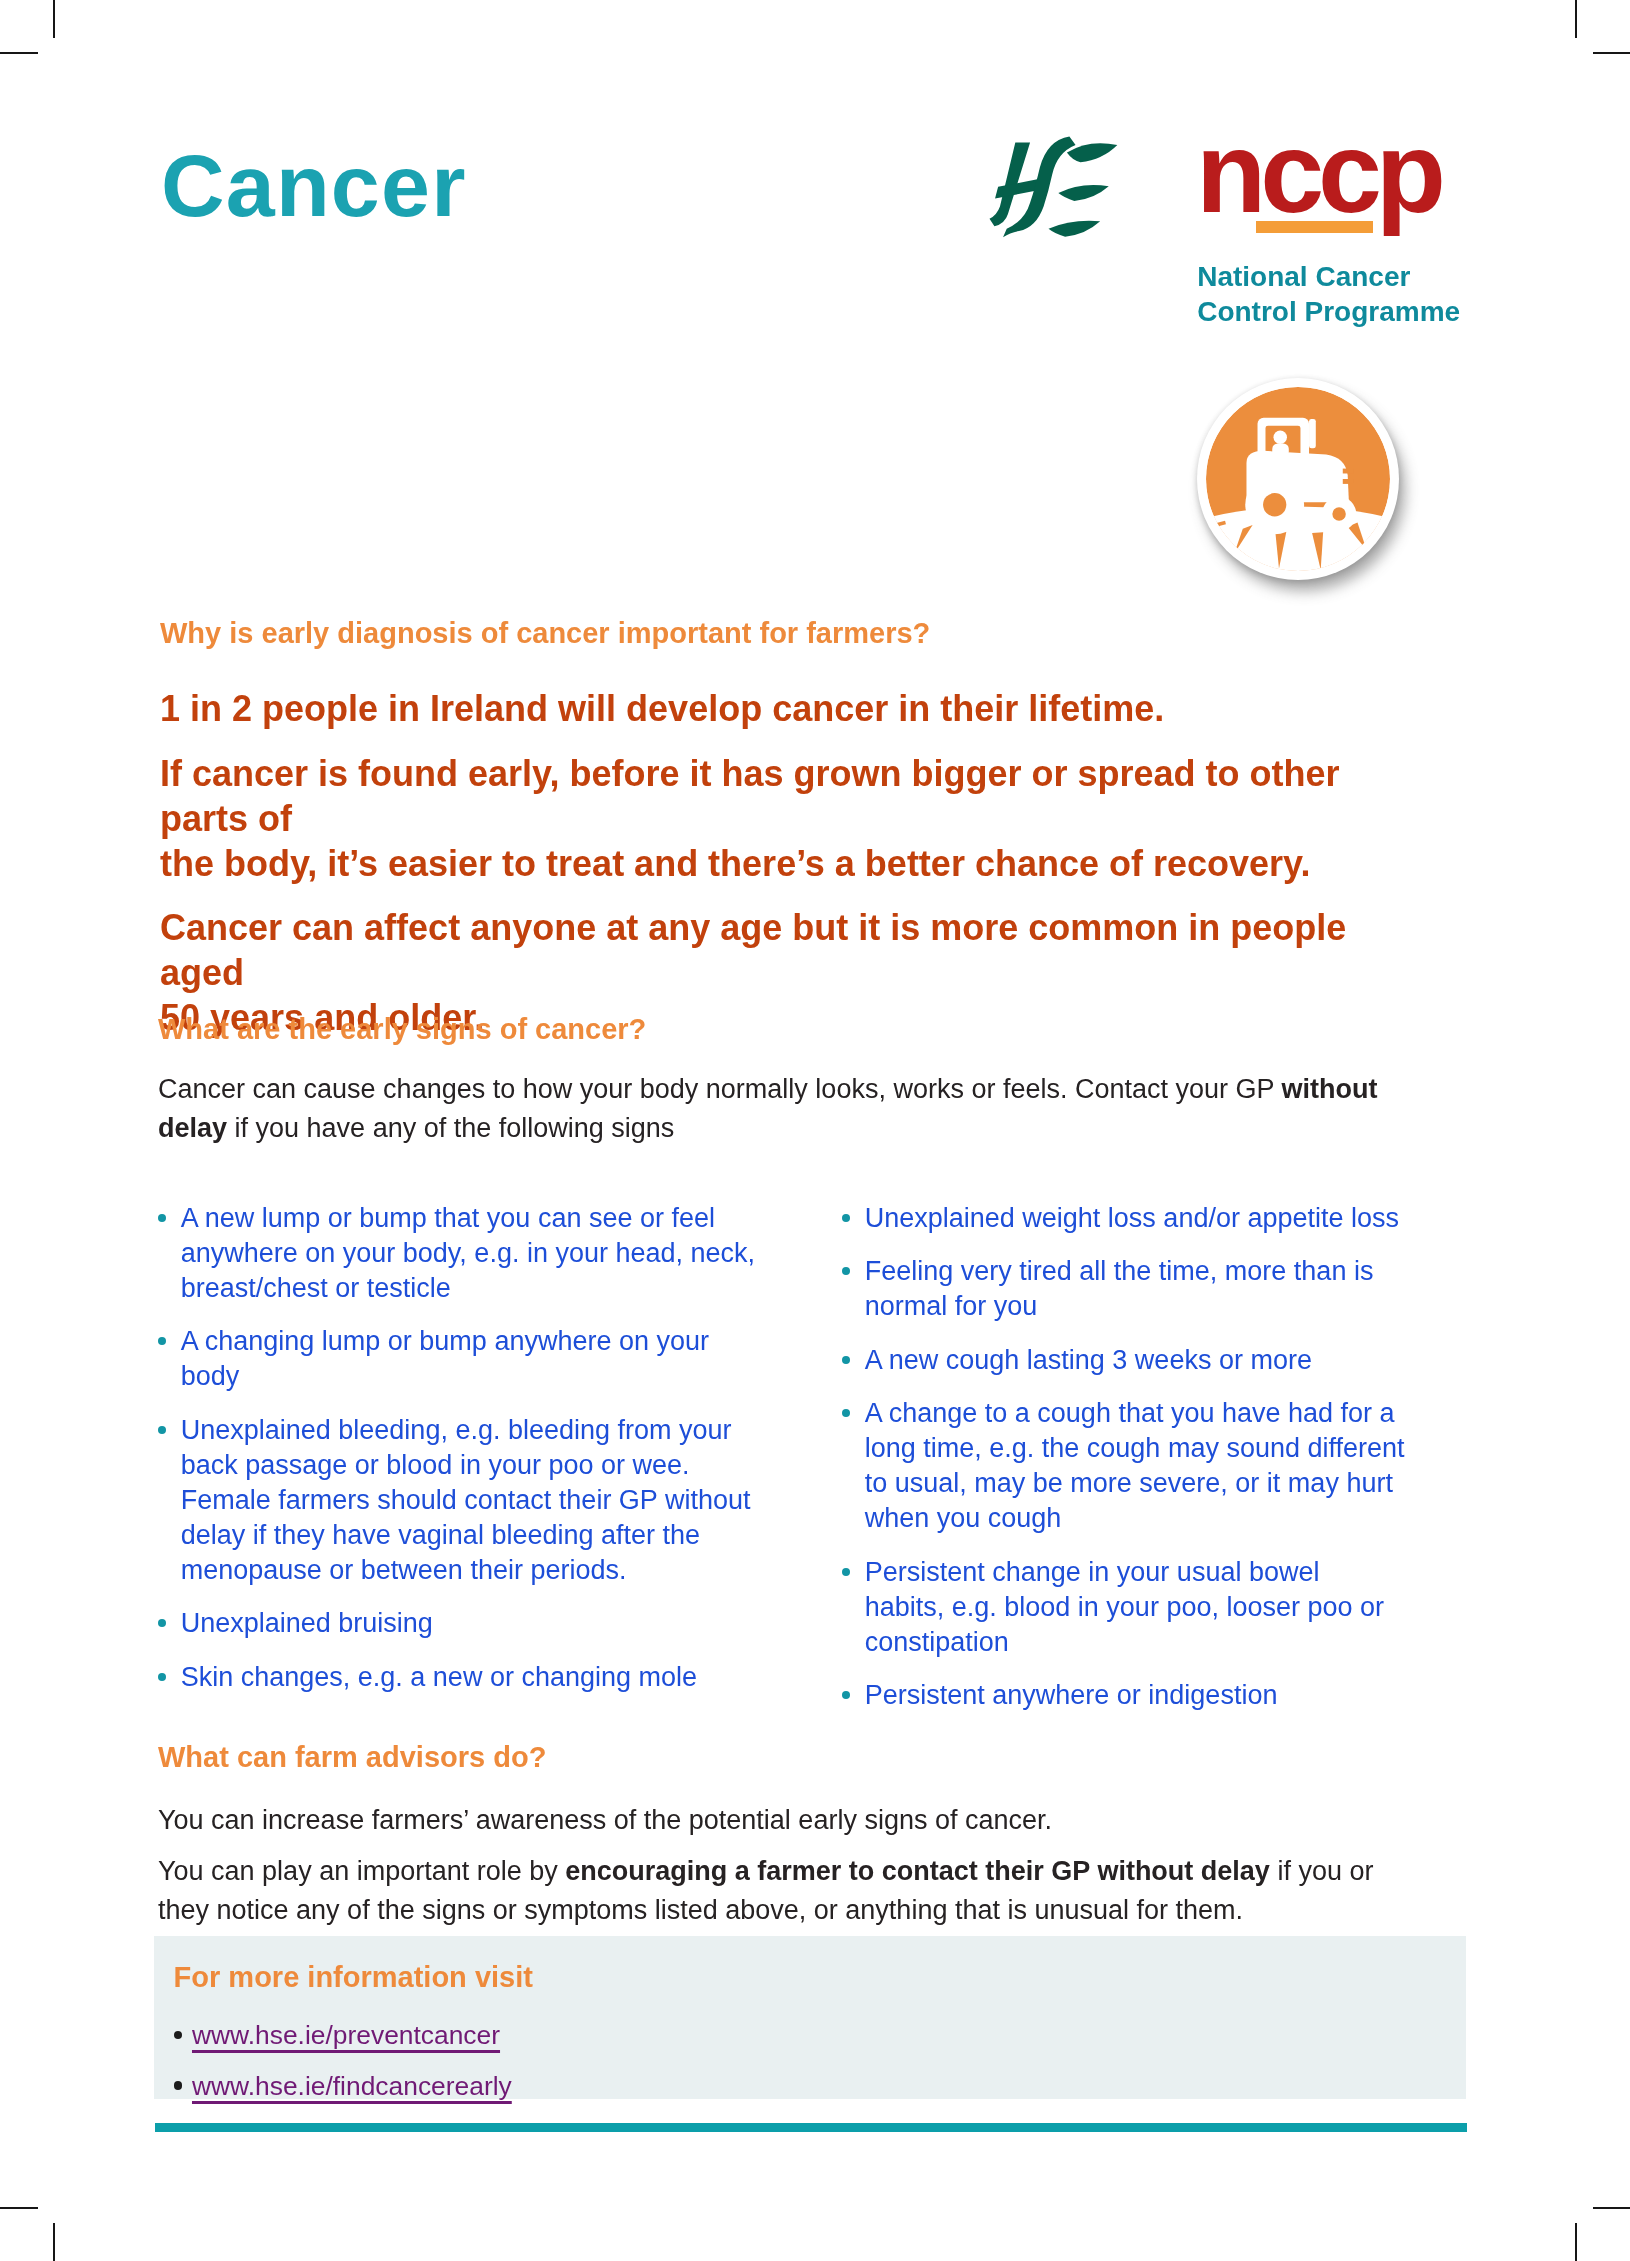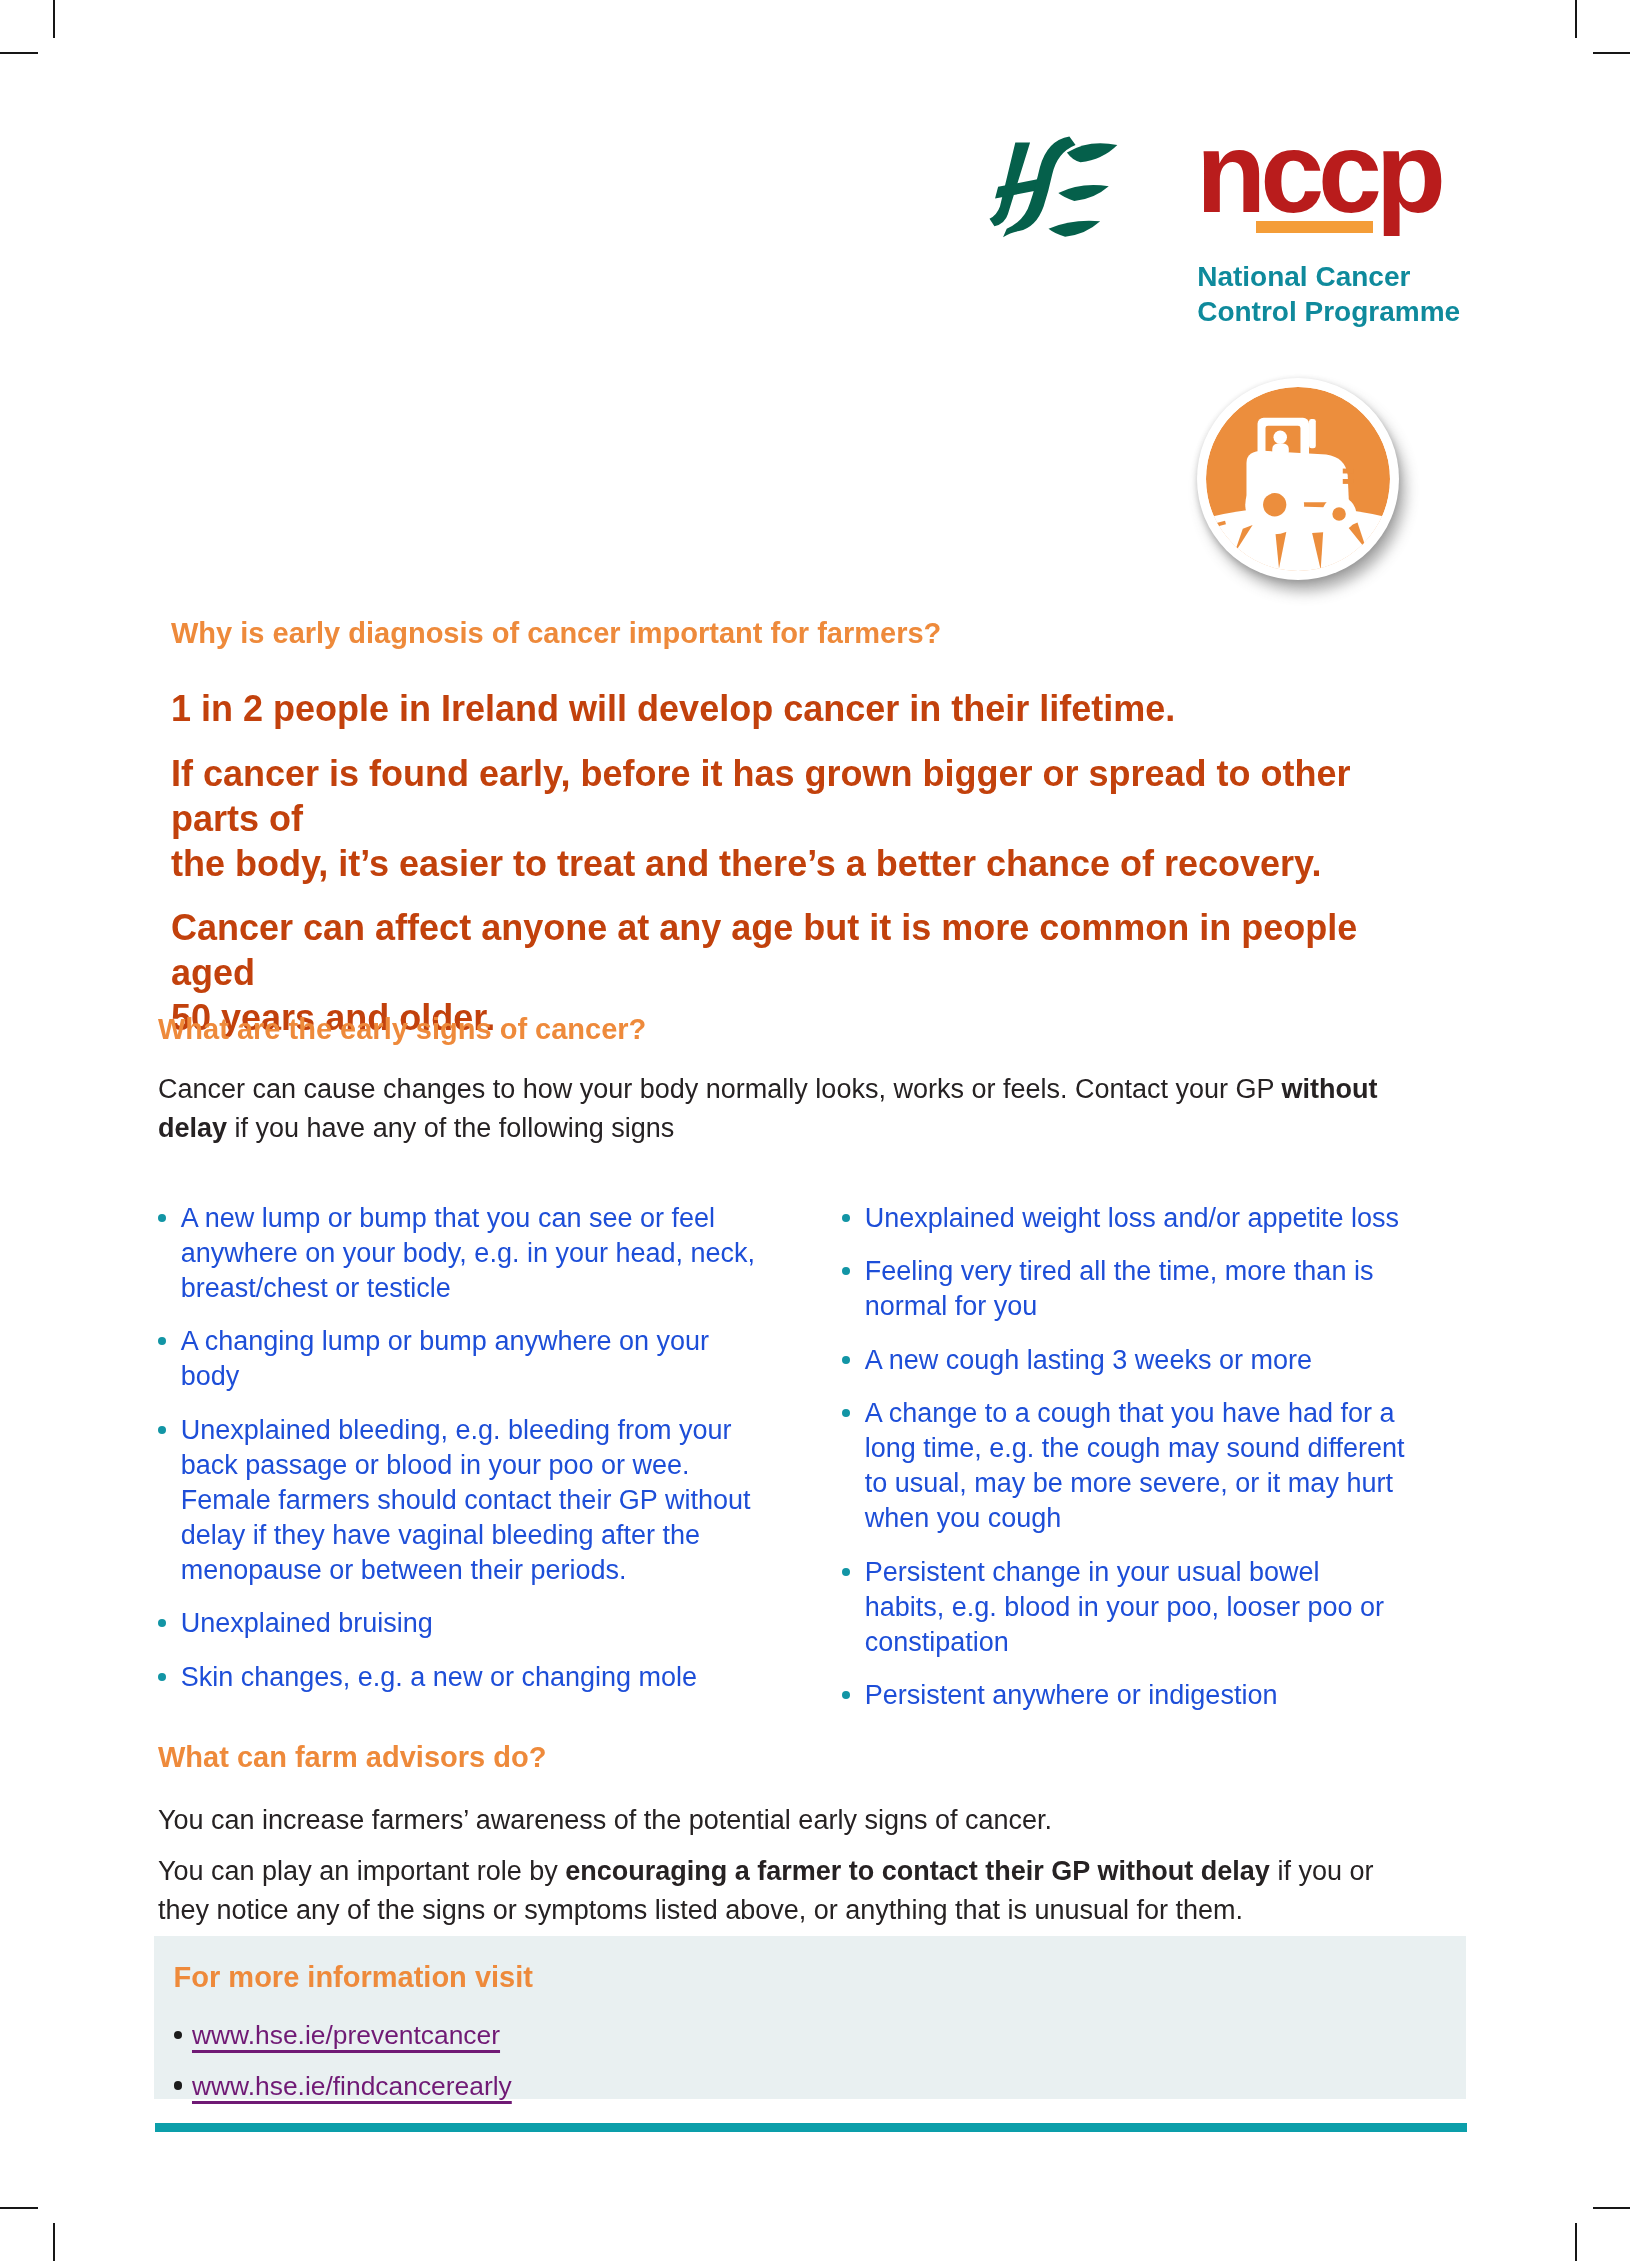--- a/index.html
+++ b/index.html
@@ -34,21 +34,21 @@
     position:absolute;left:1197px;top:378px;width:184px;height:184px;
     background:#ffffff;border-radius:50%;padding:9.2px;
     box-shadow:6.1px 11px 13.5px rgba(70,70,70,.45), 0 1.8px 6.1px rgba(0,0,0,.18);
   }
   .badge svg{display:block;}
 
   
   .h-orange{margin:0;font-size:29px;font-weight:bold;color:#EE8A3B;line-height:37px;}
 
   
-  .sec-why{position:absolute;left:171px;top:615px;width:1320px;}
+  .sec-why{position:absolute;left:160px;top:615px;width:1320px;}
   .sec-why .h-orange{margin-bottom:34px;}
   .p-teal{margin:0 0 19.6px 0;font-size:36px;font-weight:bold;line-height:45px;color:#c2410c;width:1265px;}
 
   
   .sec-signs{position:absolute;left:158px;top:1011px;width:1326px;}
   .sec-signs .h-orange{margin-bottom:22px;}
   .p-black{margin:0;font-size:27px;line-height:39px;color:#262223;}
   .bullets{position:absolute;margin:0;padding:0;list-style:none;}
   .bullets-left{left:158px;top:1201px;width:645px;}
   .bullets-right{left:842px;top:1201px;width:657px;}
@@ -79,20 +79,21 @@
 
   <div class="cm" style="left:53px;top:0;width:1.8px;height:38px;"></div>
   <div class="cm" style="left:0;top:52px;width:38px;height:1.8px;"></div>
   <div class="cm" style="left:1575px;top:0;width:1.8px;height:38px;"></div>
   <div class="cm" style="left:1593px;top:52px;width:38px;height:1.8px;"></div>
   <div class="cm" style="left:1575px;top:2223px;width:1.8px;height:38px;"></div>
   <div class="cm" style="left:1593px;top:2207px;width:38px;height:1.8px;"></div>
   <div class="cm" style="left:53px;top:2223px;width:1.8px;height:38px;"></div>
   <div class="cm" style="left:0;top:2207px;width:38px;height:1.8px;"></div>
 
+  <h1 class="title-teal">Cancer</h1>
 
   <div class="hse-logo">
     <svg width="139" height="118" viewBox="0 0 226 192">
       <g fill="#05604B">
         <path d="M46,14 L70,14 L34,130 Q29,146 12,150 L4,138 Q16,132 21,118 Z"></path>
         <polygon points="18,86 86,73 81,92 13,105"></polygon>
         <path d="M134,4 Q98,10 86,54 Q78,88 70,112 Q61,142 32,154 L26,168 Q38,160 52,158 Q80,152 92,118 Q100,94 106,66 Q114,30 144,18 Z"></path>
         <path d="M130,30 Q166,8 212,18 Q188,42 152,46 Q138,42 130,30 Z"></path>
         <path d="M116,96 Q152,78 198,85 Q174,106 142,109 Q126,104 116,96 Z"></path>
         <path d="M100,154 Q138,138 184,142 Q160,164 127,167 Q110,162 100,154 Z"></path>

